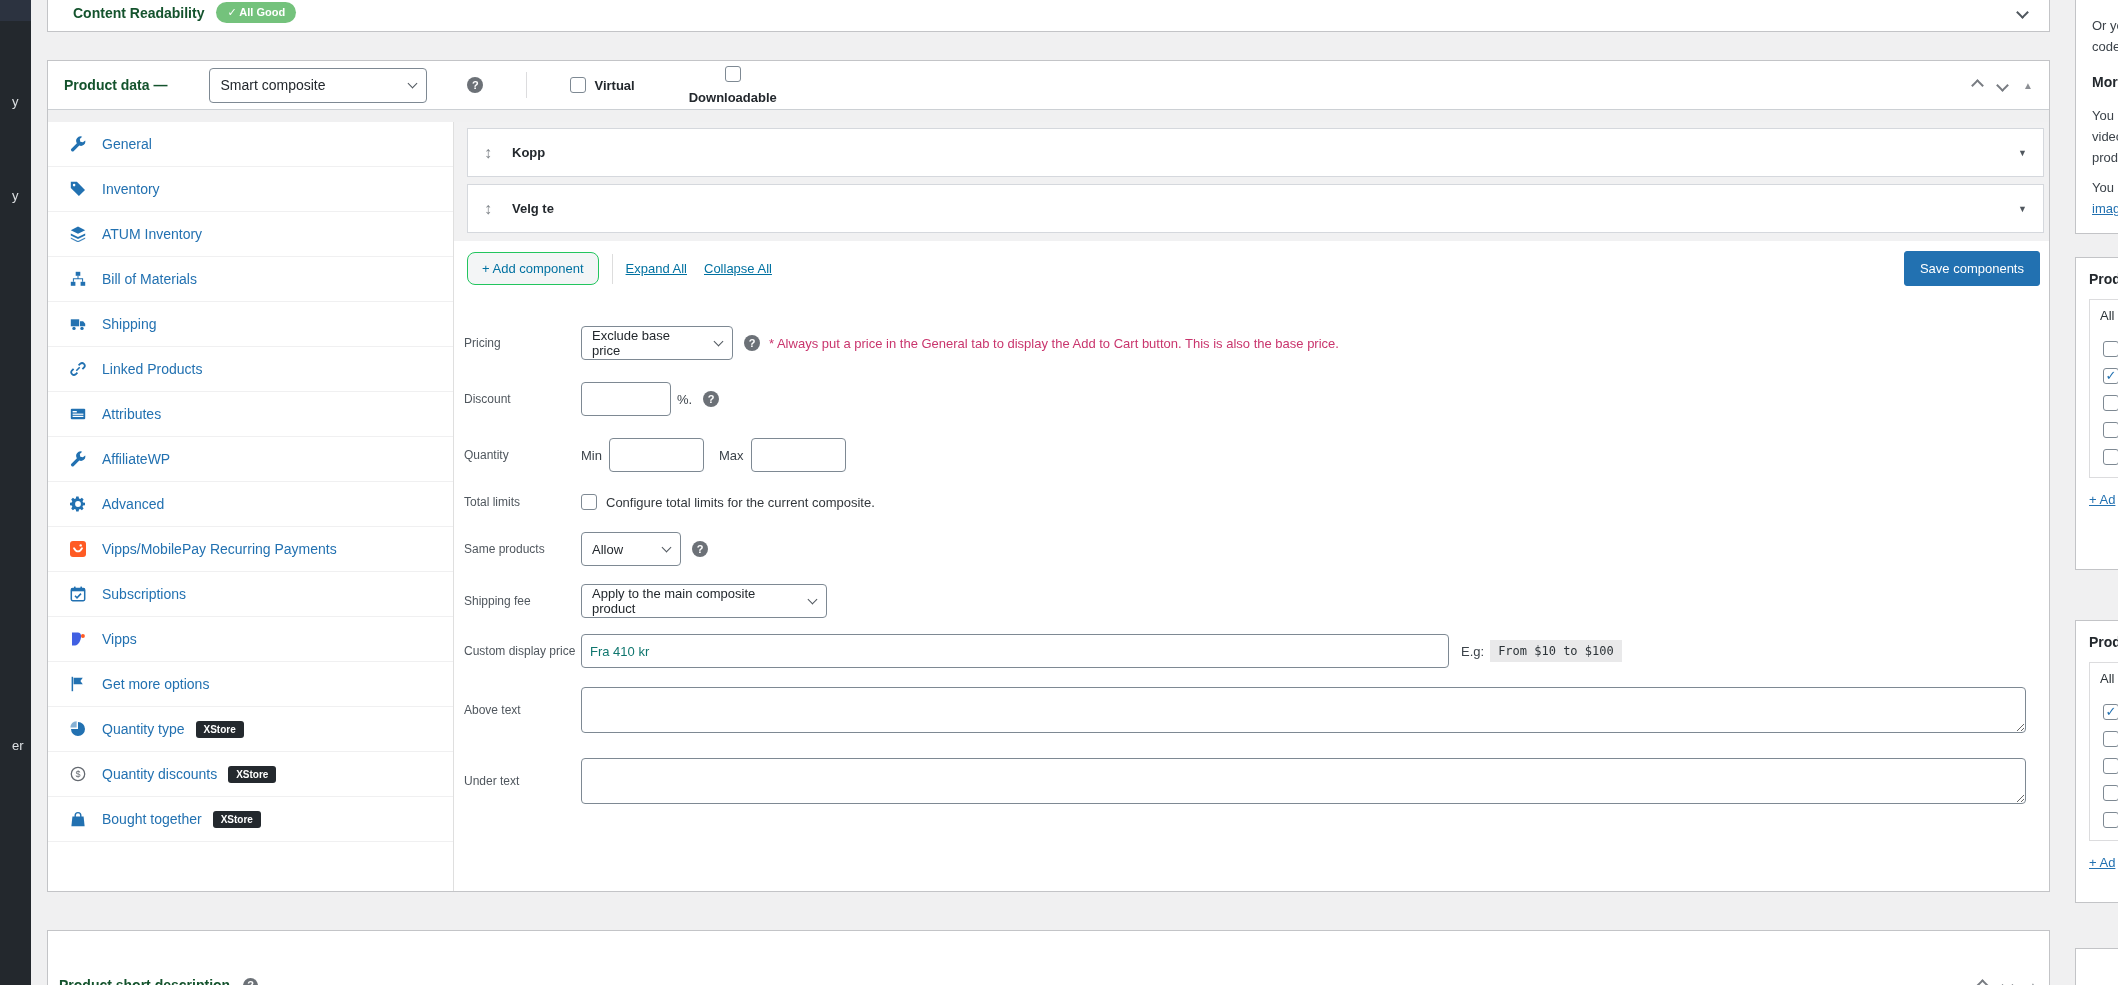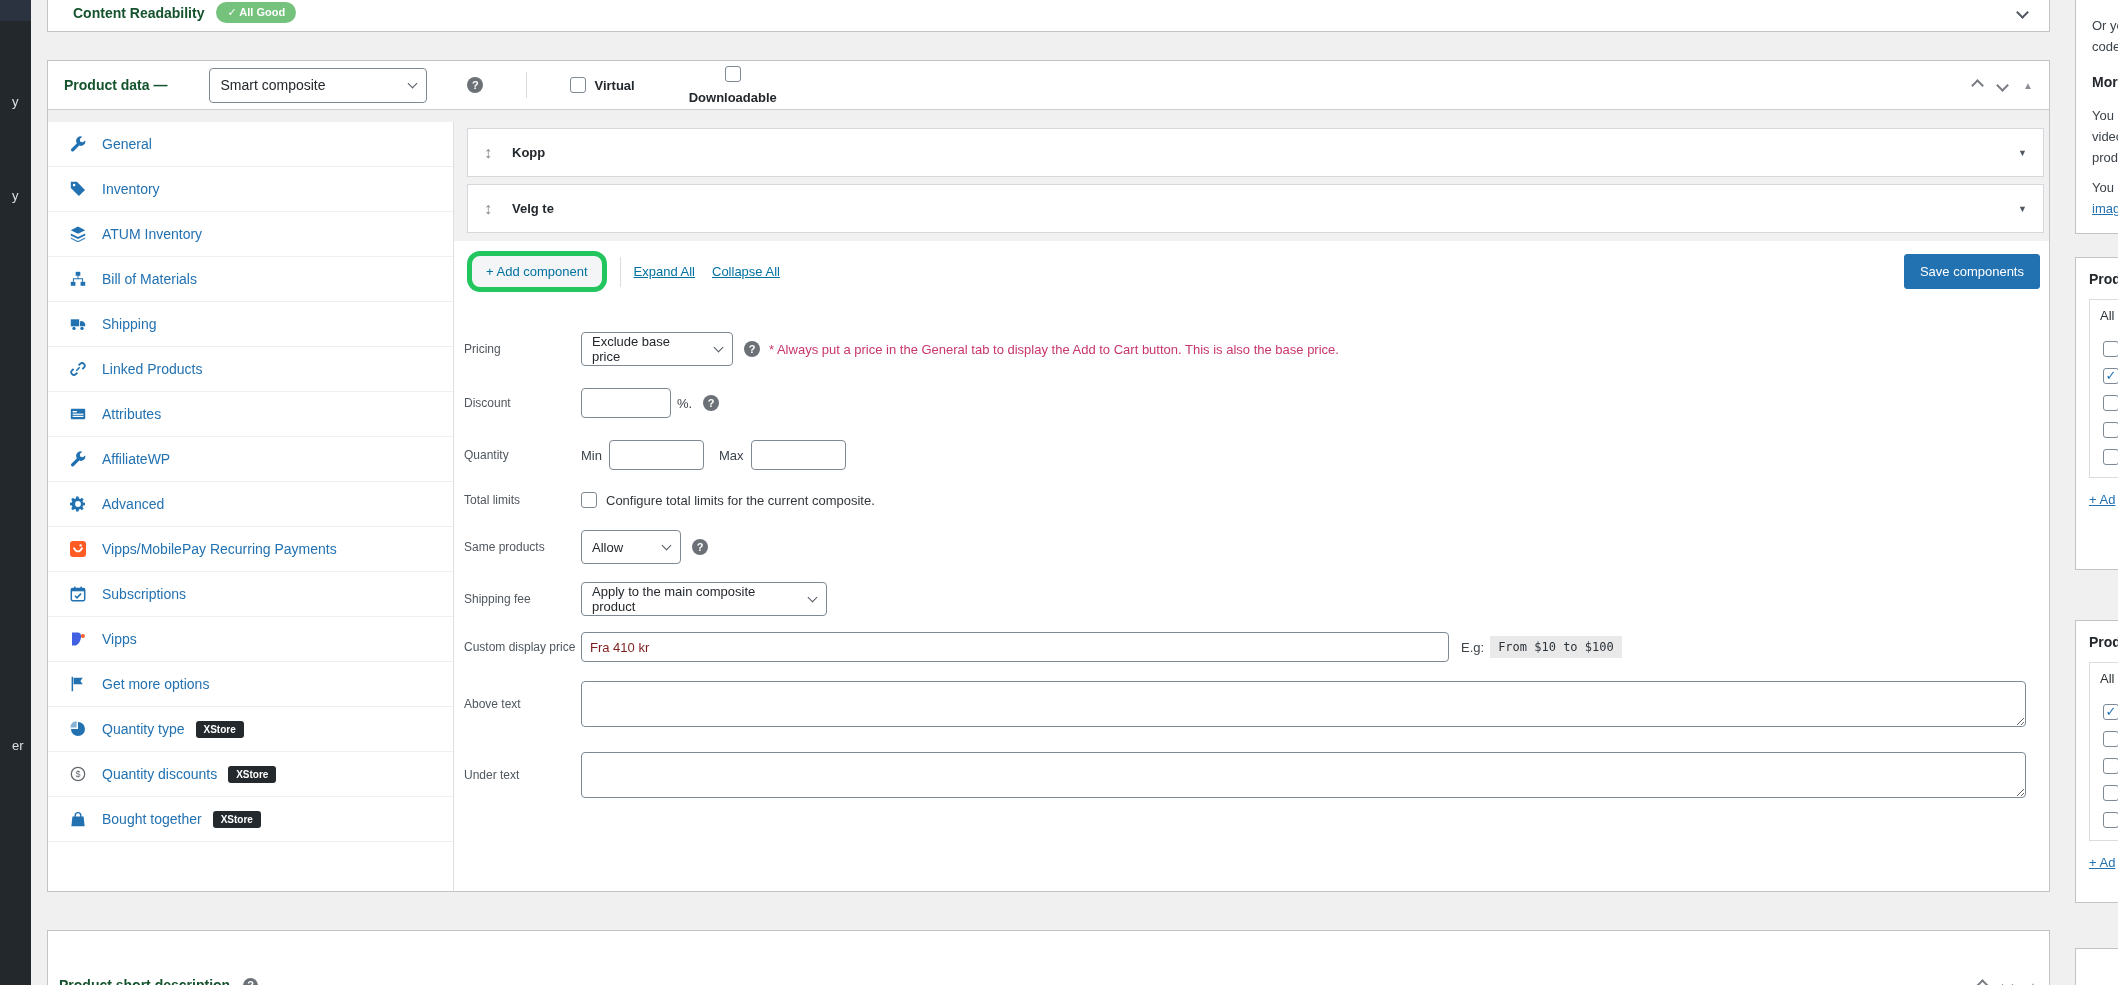--- a/index.html
+++ b/index.html
@@ -68,33 +68,33 @@
   
   .pd-content { flex:1; min-width:0; display:flex; flex-direction:column; }
   .comp-zone { background:#f1f1f2; padding:6px 5px 8px 13px; }
   .comp-row { height:49px; background:#fff; border:1px solid #d5d8dd; display:flex; align-items:center; padding:0 16px; }
   .comp-row + .comp-row { margin-top:7px; }
   .move { color:#82878c; font-size:16px; width:18px; cursor:move; }
   .comp-title { font-weight:bold; font-size:13px; color:#23282d; margin-left:10px; }
   .comp-caret { margin-left:auto; color:#50575e; font-size:9px; cursor:pointer; }
 
   .comp-toolbar { display:flex; align-items:center; padding:10px 9px 0 13px; }
-  .btn-secondary { background:#f3f5f6; border:5px solid #22c55e; color:#0071a1; border-radius:13px;
+  .btn-secondary { background:#f3f5f6; border:1px solid #22c55e; color:#0071a1; border-radius:8px;
                    padding:8px 14px; font-size:13px; cursor:pointer; }
   .tdiv { width:1px; height:30px; background:#ddd; margin:0 13px; }
   .tlink { color:#0071a1; font-size:13px; text-decoration:underline; margin-right:17px; cursor:pointer; }
   .btn-primary { margin-left:auto; background:#2271b1; border:1px solid #2271b1; color:#fff; border-radius:3px;
                  padding:9px 15px; font-size:13px; cursor:pointer; }
 
   
   .pd-form { padding:40px 0 0 10px; }
   .frow { display:flex; align-items:center; margin-bottom:22px; }
   .flabel { width:117px; min-width:117px; font-size:12px; color:#50575e; }
-  .ti { height:30px; border:1px solid #7e8993; border-radius:4px; background:#fff; color:#7f1d1d;
-        font-size:13px; padding:4px 8px; font-family:inherit; }
+  .ti { height:30px; border:1px solid #7e8993; border-radius:4px; background:#fff; color:#0f766e;
+        font-size:13px; padding:16px 8px; font-family:inherit; }
   .red-note { color:#c9356d; font-size:13px; margin-left:9px; white-space:nowrap; }
   .frow .help-icon { margin-left:11px; }
   .inline-lab { font-size:13px; color:#3c434a; }
   .suffix { font-size:13px; color:#3c434a; margin-left:6px; }
   .cbx-text { font-size:13px; color:#32373c; margin-left:9px; }
   .eg { margin-left:12px; font-size:13px; color:#3c434a; }
   .code-chip { font-family:"DejaVu Sans Mono","Liberation Mono",monospace; font-size:12px; background:#e9e9ea;
                color:#2c3338; padding:4px 8px; margin-left:6px; white-space:nowrap; }
   .ta { width:1445px; height:46px; border:1px solid #7e8993; border-radius:4px; font-family:inherit; font-size:13px; padding:4px 8px; resize:both; }
   .mb16 { margin-bottom:16px; } .mb18 { margin-bottom:18px; } .mb19 { margin-bottom:19px; } .mb25 { margin-bottom:25px; }

